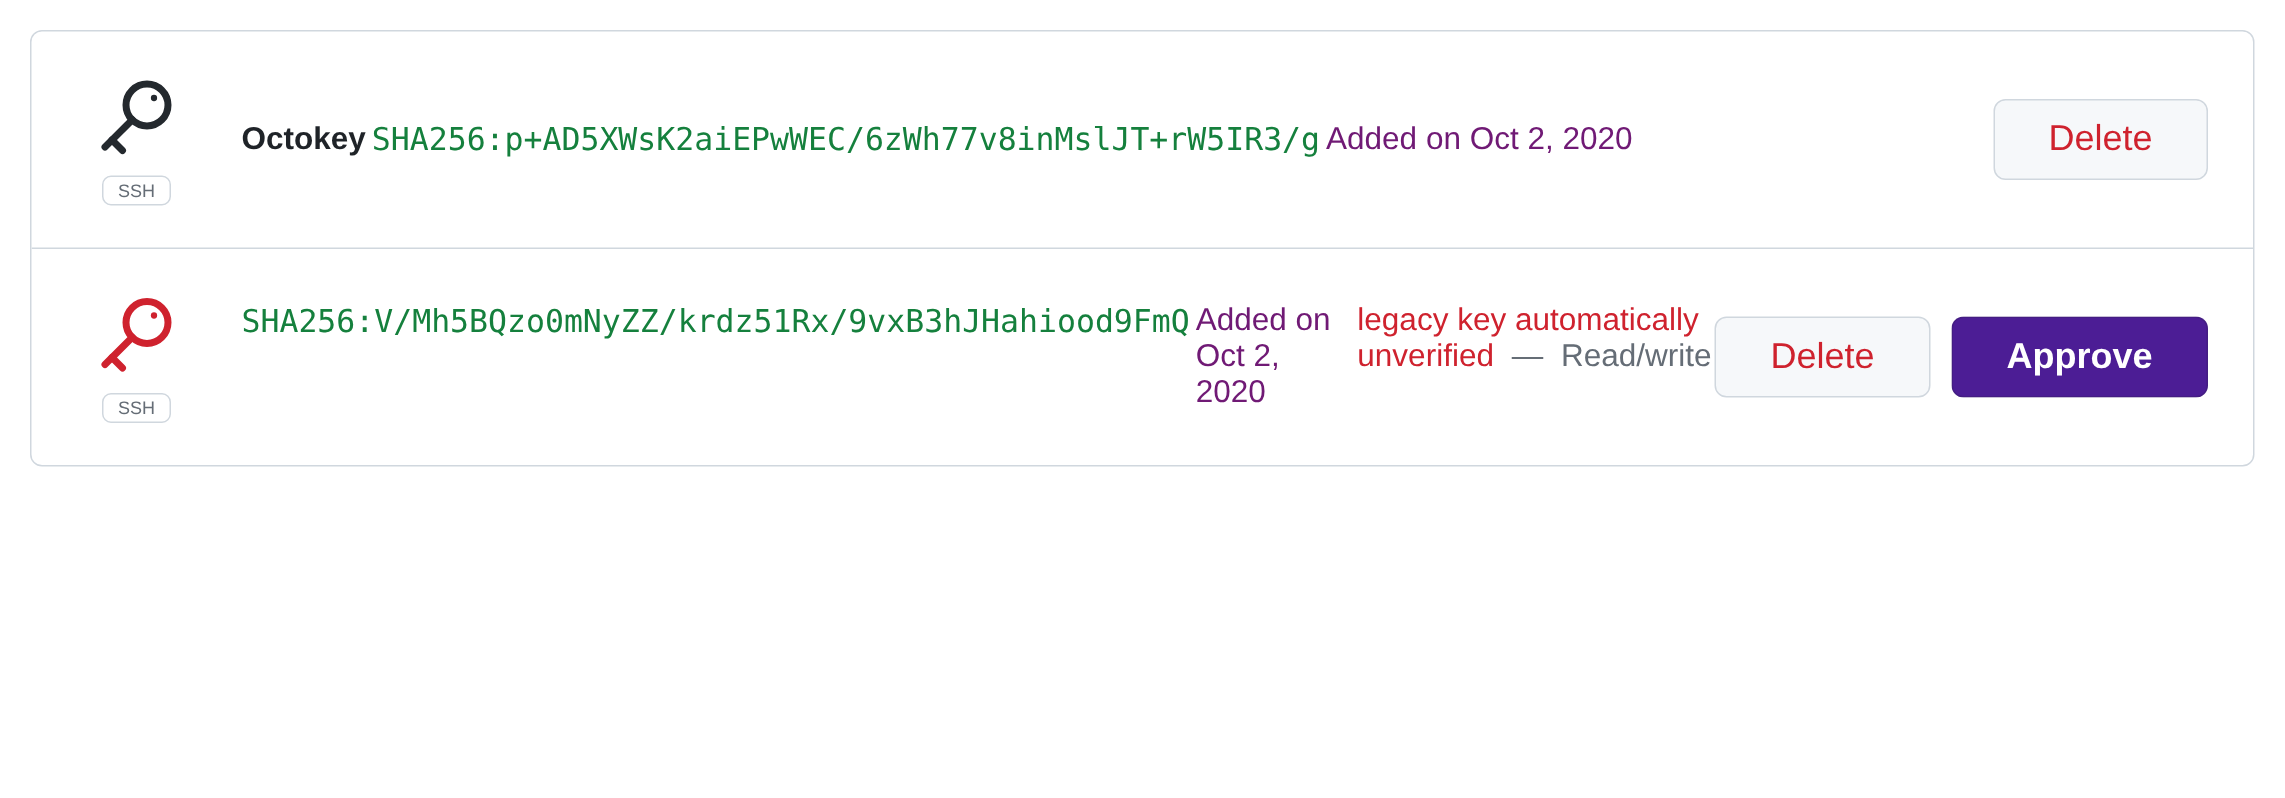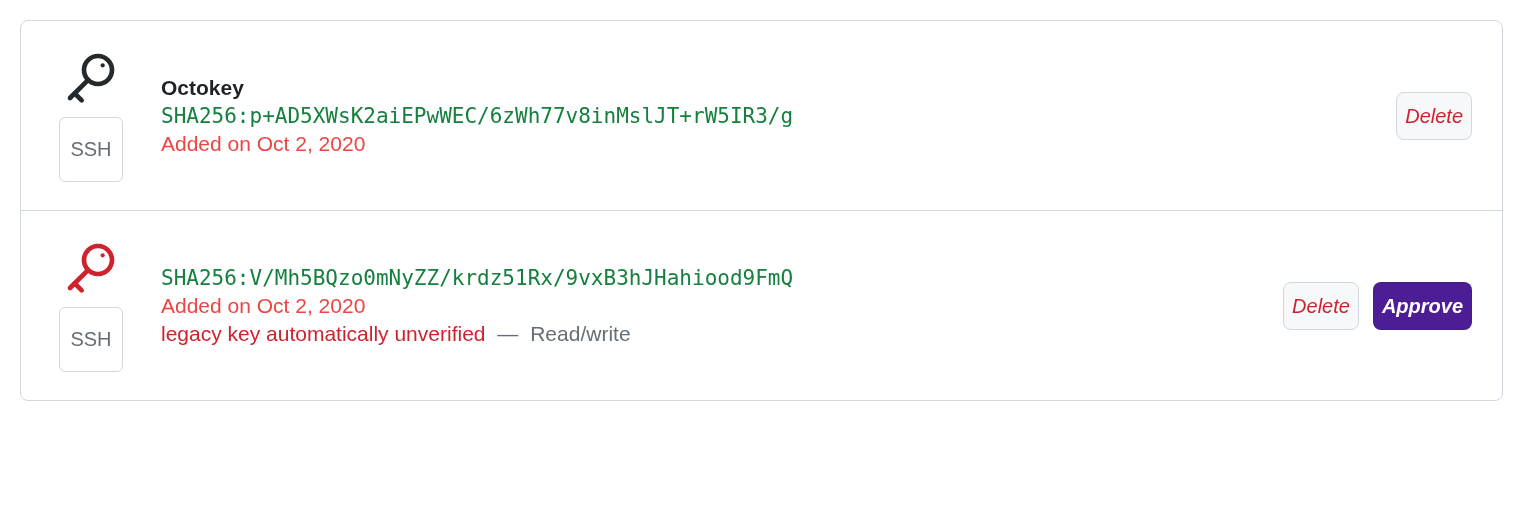--- a/index.html
+++ b/index.html
@@ -28,68 +28,67 @@
       flex-direction: column;
       align-items: center;
       gap: 12px;
       width: 80px;
       flex-shrink: 0;
     }
     .key-icon { display: block; }
     .ssh-badge {
       border: 1px solid #d0d7de;
       border-radius: 6px;
-      padding: 20px 10px;
-      font-size: 20px;
+      padding: 2px 10px;
+      font-size: 12px;
       color: #656d76;
       background: #fff;
       text-align: center;
     }
     .info-col {
       flex: 1;
       padding-left: 30px;
       display: flex;
-      flex-direction: column;
+      flex-direction: row;
       gap: 4px;
     }
     .key-title {
       font-weight: 600;
       font-size: 21px;
       color: #1f2328;
     }
     .fingerprint {
       font-family: ui-monospace, SFMono-Regular, "SF Mono", Menlo, Consolas, monospace;
       font-size: 21px;
       color: #15803d;
     }
     .added-date {
       font-size: 21px;
-      color: #ef4444;
+      color: #701a75;
     }
     .status-line {
       font-size: 21px;
       color: #656d76;
     }
     .status-warning { color: #cf222e; }
     .status-sep { margin: 0 6px; }
     .actions-col {
       display: flex;
       gap: 14px;
       align-items: center;
       flex-shrink: 0;
     }
     .btn {
-      font-size: 20px;
-      padding: 9px 8px;
+      font-size: 24px;
+      padding: 9px 36px;
       border-radius: 8px;
       cursor: pointer;
       font-family: inherit;
       font-weight: 500;
       line-height: 1.4;
-      font-style: italic;
     }
     .btn-delete {
       background: #f6f8fa;
       border: 1px solid #d0d7de;
       color: #cf222e;
     }
     .btn-approve {
       background: #4c1d95;
       border: 1px solid rgba(27,31,36,0.15);
       color: #ffffff;

